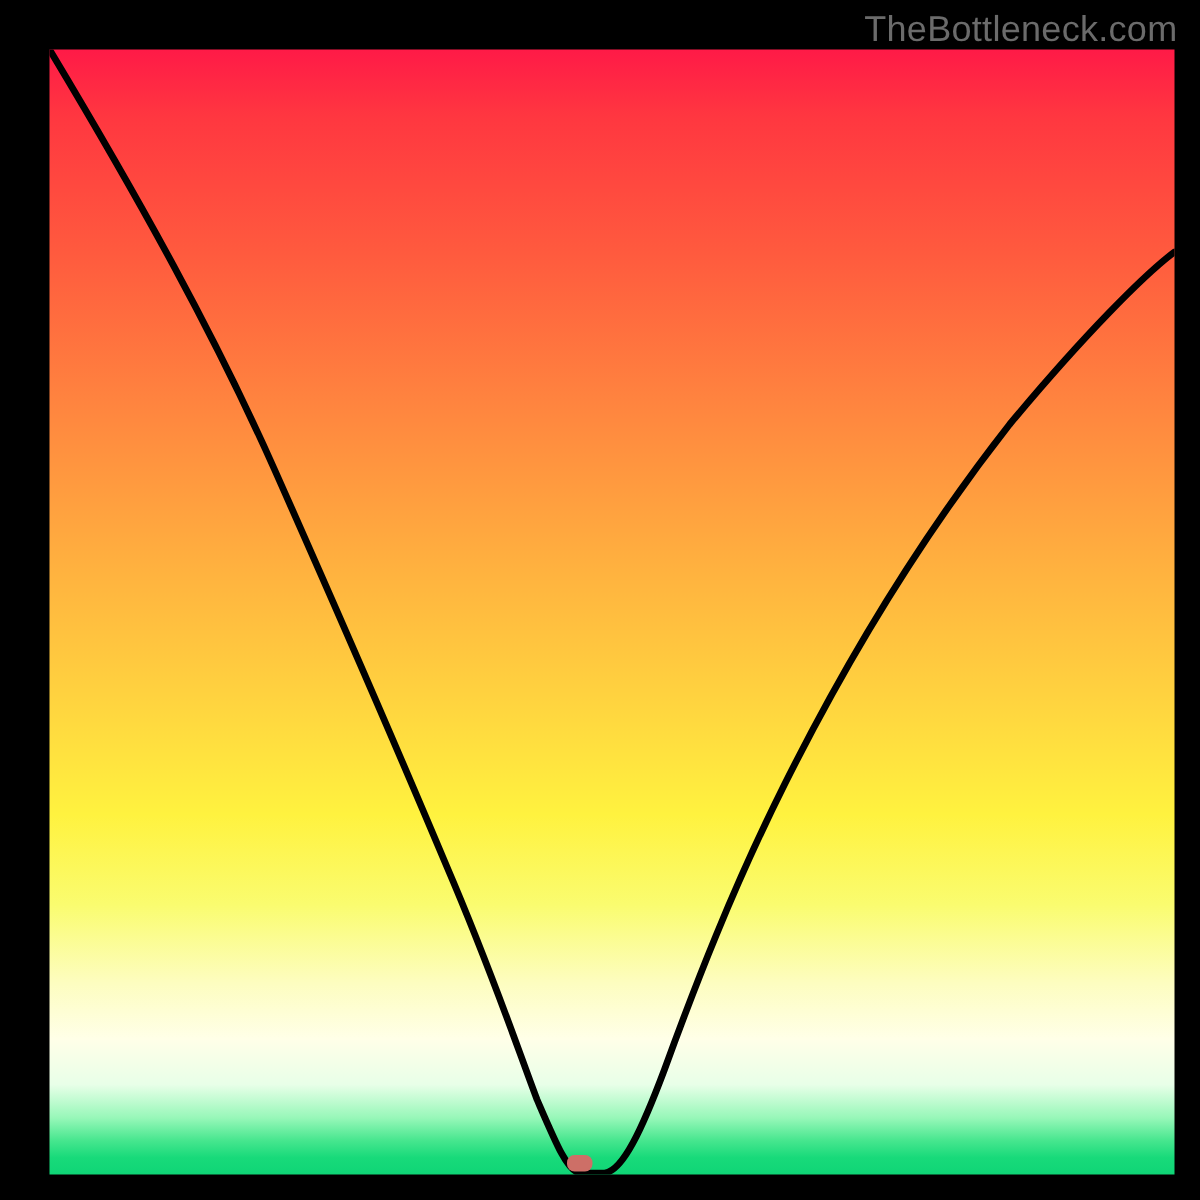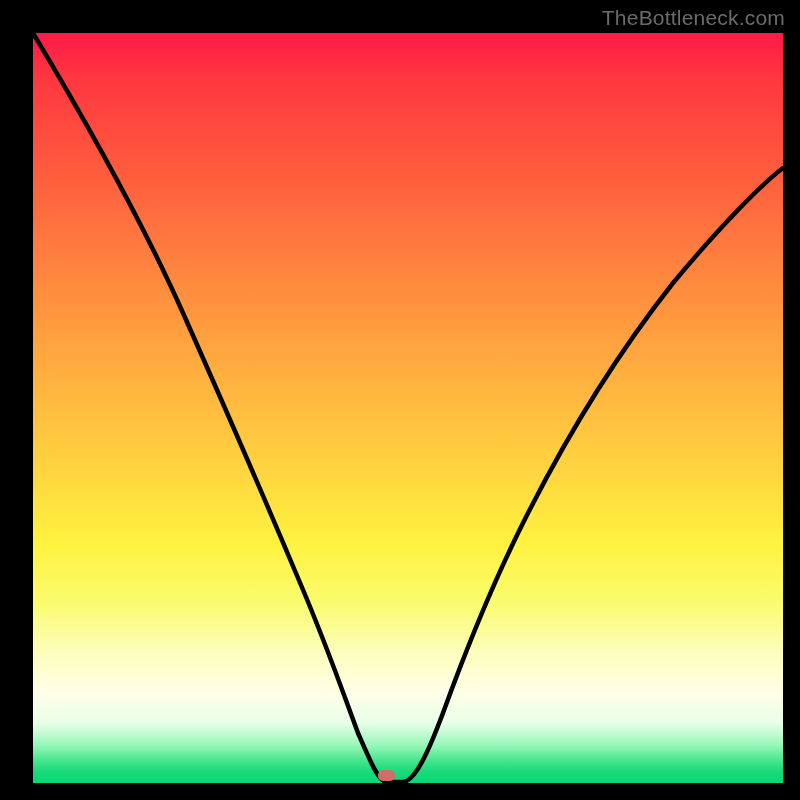--- a/index.html
+++ b/index.html
@@ -57,21 +57,21 @@
     width: 17px;
     height: 11px;
     border-radius: 5px;
     background: #cd6f67;
   }
   .watermark {
     position: absolute;
     top: 6px;
     right: 15px;
     color: #6b6b6b;
-    font-size: 21px;
+    font-size: 24px;
     font-weight: 500;
     letter-spacing: 0.2px;
   }
 </style>
 </head>
 <body>
 
 <div class="frame">
 
   <div class="plot-area"></div>

